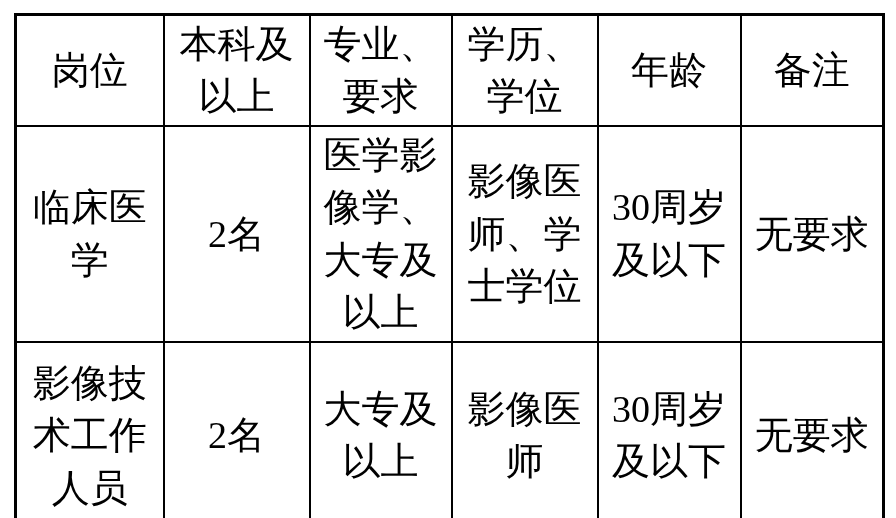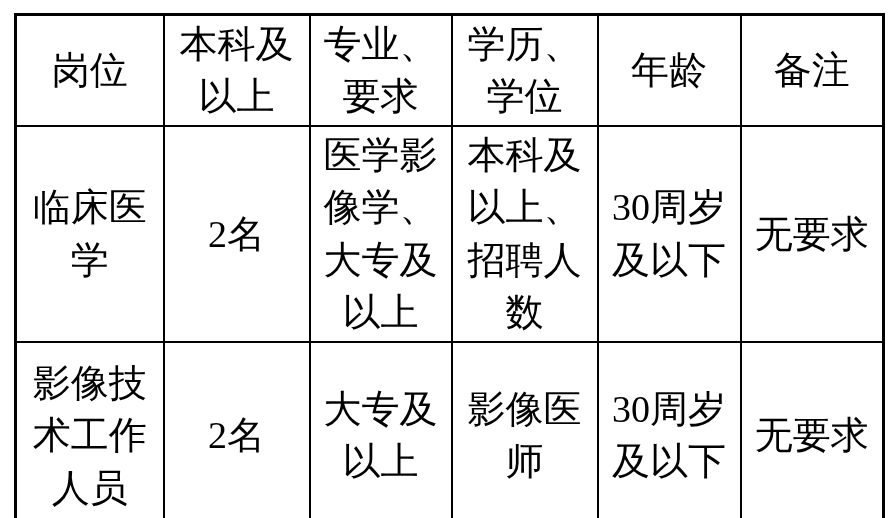--- a/index.html
+++ b/index.html
@@ -66,21 +66,21 @@
       <th>学历、学位</th>
       <th>年龄</th>
       <th>备注</th>
     </tr>
   </thead>
   <tbody>
     <tr class="data-row-1">
       <td>临床医学</td>
       <td>2名</td>
       <td>医学影像学、大专及以上</td>
-      <td>本科及以上、招聘人数</td>
+      <td>影像医师、学士学位</td>
       <td>30周岁及以下</td>
       <td>无要求</td>
     </tr>
     <tr class="data-row-2">
       <td>影像技术工作人员</td>
       <td>2名</td>
       <td>大专及以上</td>
       <td>影像医师</td>
       <td>30周岁及以下</td>
       <td>无要求</td>

